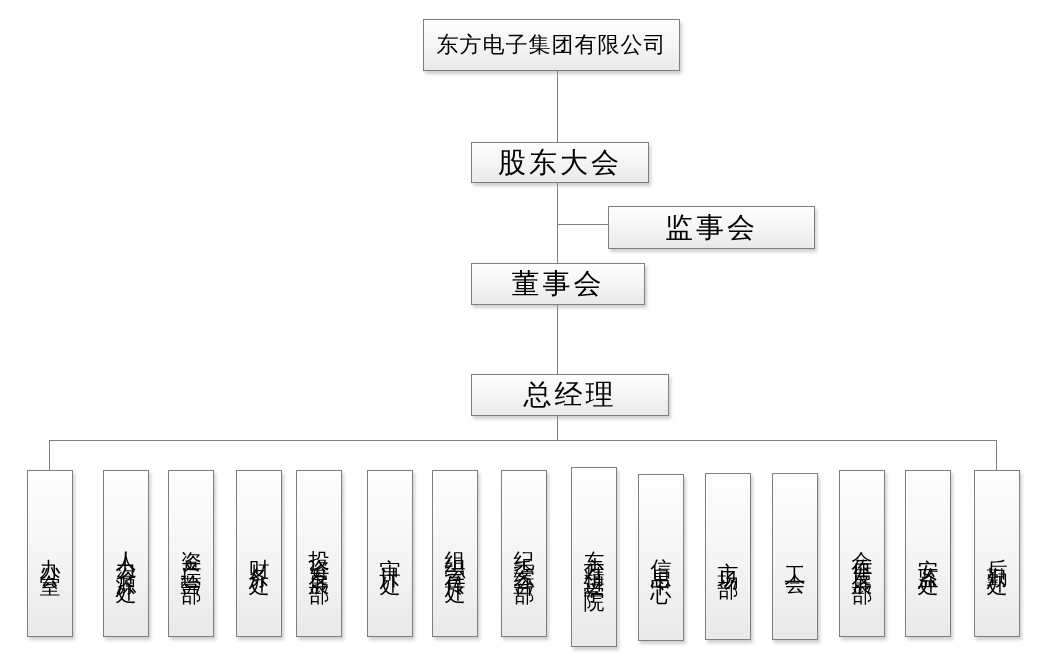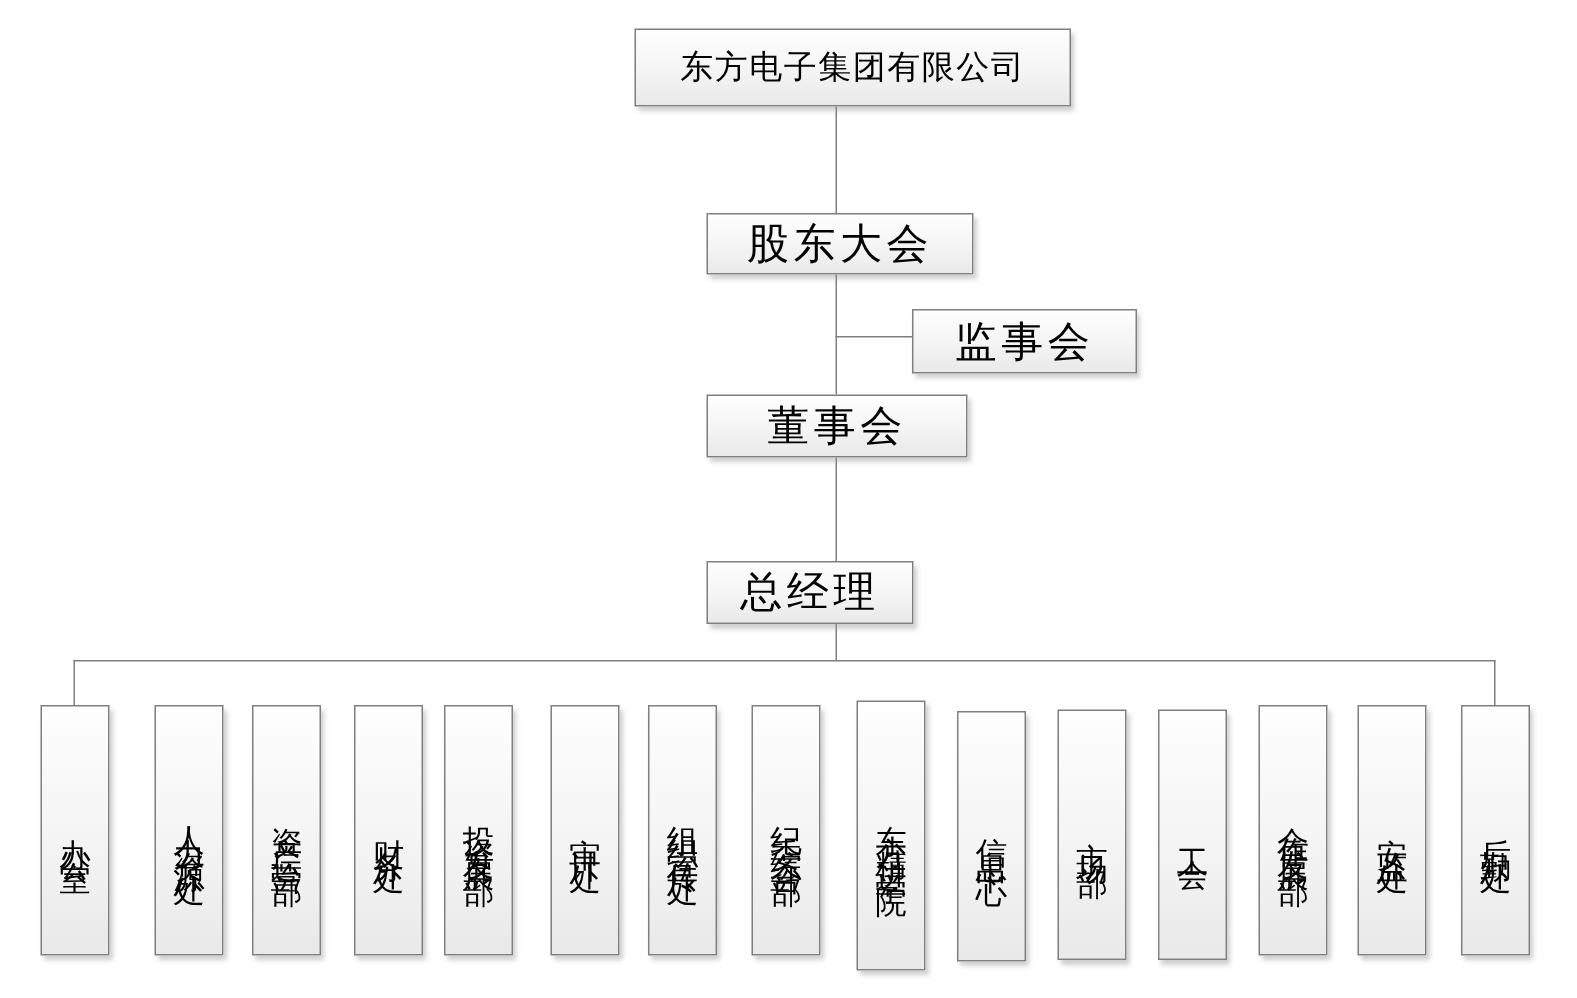--- a/index.html
+++ b/index.html
@@ -57,29 +57,29 @@
 
   <div class="line" style="left:557px; top:71px; width:1px; height:72px;"></div>
   <div class="line" style="left:557px; top:183px; width:1px; height:80px;"></div>
   <div class="line" style="left:557px; top:224px; width:51px; height:1px;"></div>
   <div class="line" style="left:557px; top:305px; width:1px; height:69px;"></div>
   <div class="line" style="left:557px; top:416px; width:1px; height:24px;"></div>
   <div class="line" style="left:49px; top:440px; width:948px; height:1px;"></div>
   <div class="line" style="left:49px; top:440px; width:1px; height:30px;"></div>
   <div class="line" style="left:996px; top:440px; width:1px; height:30px;"></div>
 
-  <div class="node hnode company" style="left:423px; top:19px; width:291px; height:52px;text-align:right;">东方电子集团有限公司</div>
+  <div class="node hnode company" style="left:423px; top:19px; width:257px; height:52px;text-align:right;">东方电子集团有限公司</div>
 
   <div class="node hnode" style="left:471px; top:142px; width:178px; height:41px;">股东大会</div>
 
-  <div class="node hnode" style="left:608px; top:206px; width:150px; height:43px;">监事会</div>
+  <div class="node hnode" style="left:608px; top:206px; width:207px; height:43px;">监事会</div>
 
   <div class="node hnode" style="left:471px; top:263px; width:174px; height:42px;">董事会</div>
 
-  <div class="node hnode" style="left:471px; top:374px; width:138px; height:42px;">总经理</div>
+  <div class="node hnode" style="left:471px; top:374px; width:198px; height:42px;">总经理</div>
 
   <div class="node vnode" style="left:27px;">办公室</div>
 
   <div class="node vnode" style="left:103px;">人力资源处</div>
 
   <div class="node vnode" style="left:168px;">资产运营部</div>
 
   <div class="node vnode" style="left:236px;">财务处</div>
 
   <div class="node vnode" style="left:296px;">投资发展部</div>

